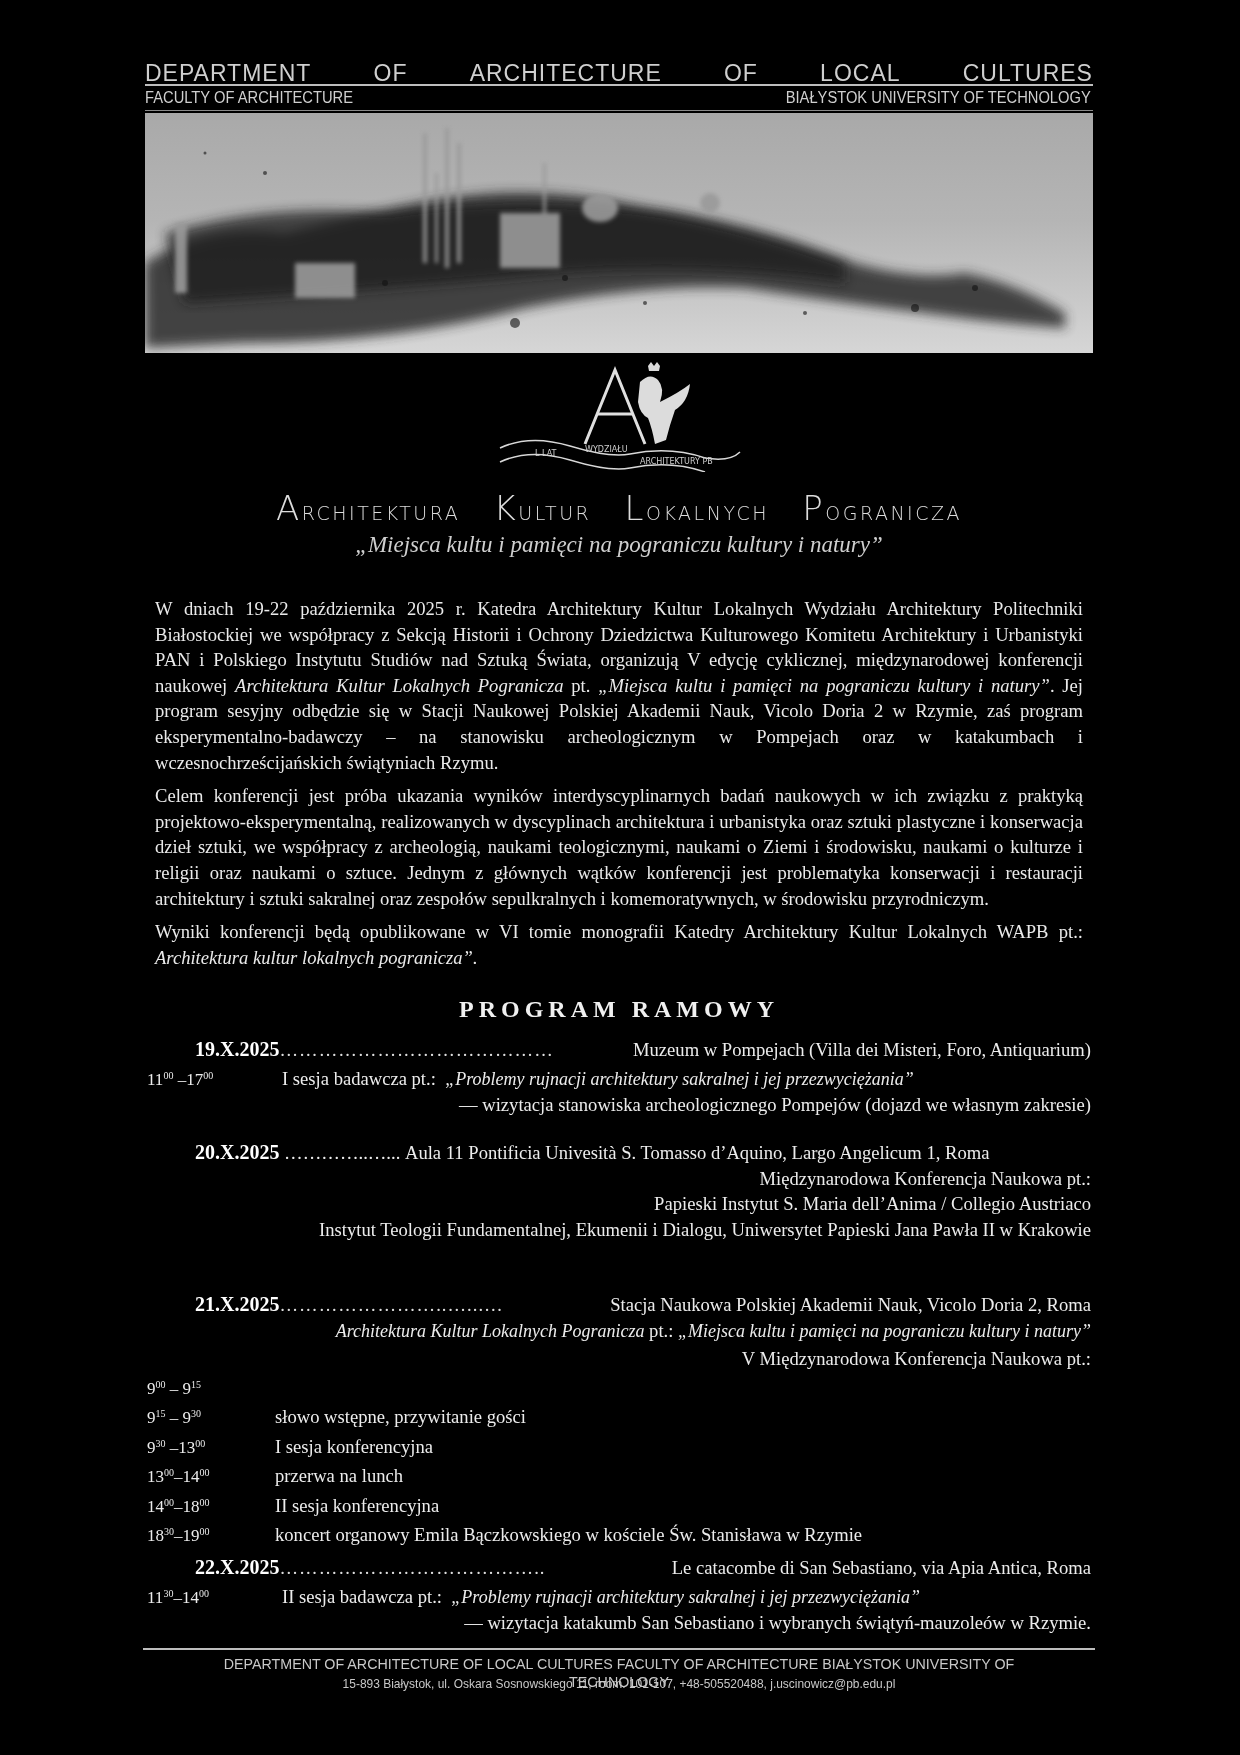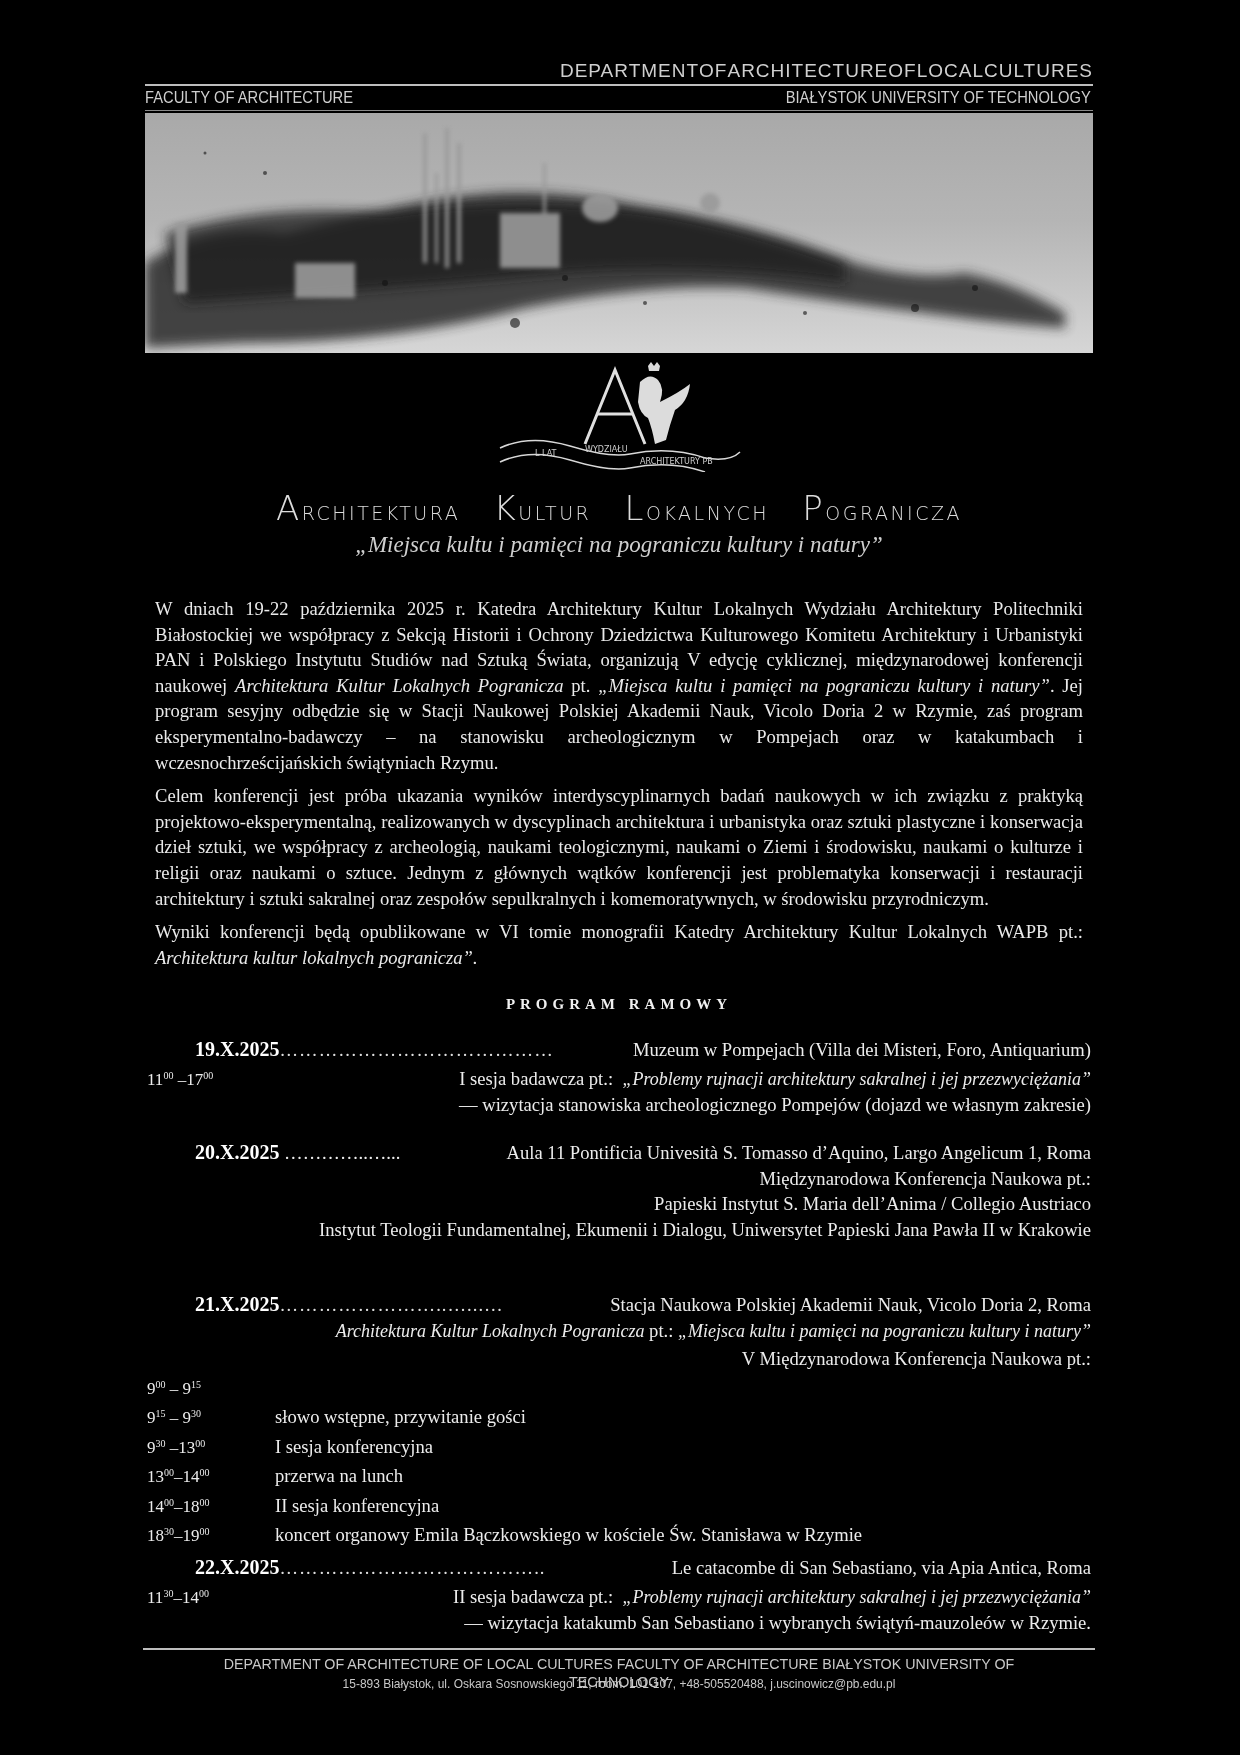--- a/index.html
+++ b/index.html
@@ -1,20 +1,20 @@
 <!DOCTYPE html>
 <html><head>
 <meta charset="utf-8">
 <style>
   html, body { margin: 0; padding: 0; background: #000; }
   body { width: 1240px; height: 1755px; position: relative; overflow: hidden; color: #e8e8e8; font-family: "Liberation Serif", "DejaVu Serif", serif; }
   .page { position: absolute; left: 145px; top: 0; width: 948px; }
 
   
-  .hdr-top { position: absolute; top: 60px; left: 0; width: 948px; display: flex; justify-content: flex-end; font-family: "Liberation Sans", sans-serif; font-size: 19px; color: #cfcfcf; letter-spacing: 1px; }
+  .hdr-top { position: absolute; top: 60px; left: 0; width: 948px; display: flex; justify-content: space-between; font-family: "Liberation Sans", sans-serif; font-size: 23px; color: #cfcfcf; letter-spacing: 1px; }
   .hdr-top span { display: inline-block; }
   .hdr-line1 { position: absolute; top: 84px; left: 0; width: 948px; height: 2px; background: #bdbdbd; }
   .hdr-sub { position: absolute; top: 89px; left: 0; width: 948px; display: flex; justify-content: space-between; font-family: "Liberation Sans", sans-serif; font-size: 16px; color: #cfcfcf; transform: scaleX(0.92); transform-origin: left; }
   .hdr-sub .r { position: absolute; right: -80px; }
   .hdr-line2 { position: absolute; top: 110px; left: 0; width: 948px; height: 1px; background: #8a8a8a; }
 
   
   .banner { position: absolute; top: 113px; left: 0; width: 948px; height: 240px; background: linear-gradient(180deg, #a9a9a9 0%, #b5b5b5 45%, #d6d6d6 100%); overflow: hidden; }
   .banner svg { width: 100%; height: 100%; display: block; }
 
@@ -23,30 +23,30 @@
 
   .title { position: absolute; top: 488px; left: 0; width: 948px; text-align: center; font-family: "DejaVu Sans", sans-serif; font-size: 27px; letter-spacing: 2.5px; color: #dcdcdc; font-variant: small-caps; font-weight: 300; }
   .title .cap { font-size: 34px; }
   .subtitle { position: absolute; top: 532px; left: 0; width: 948px; text-align: center; font-style: italic; font-size: 23px; color: #cfcfcf; }
 
   
   .intro { position: absolute; top: 588px; left: 2px; width: 944px; font-size: 18.6px; line-height: 25.6px; text-align: justify; color: #eaeaea; }
   .intro p { margin: 8px; }
   .intro i { font-style: italic; }
 
-  .prog-heading { position: absolute; top: 996px; left: 0; width: 948px; text-align: center; font-size: 15px; letter-spacing: 5px; font-weight: bold; color: #f0f0f0; }
+  .prog-heading { position: absolute; top: 996px; left: 0; width: 948px; text-align: center; font-size: 24px; letter-spacing: 5px; font-weight: bold; color: #f0f0f0; }
 
   .day { position: absolute; left: 2px; width: 944px; font-size: 18.6px; line-height: 25.5px; color: #ececec; }
   .row { display: flex; align-items: baseline; white-space: nowrap; }
   .date { font-weight: bold; font-size: 20px; color: #fff; margin-left: 48px; }
   .dots { flex: 1; overflow: hidden; color: #ddd; letter-spacing: 1px; }
   .right { text-align: right; }
   .time { width: 135px; font-size: 17px; }
   .time sup { font-size: 10px; vertical-align: 6px; }
-  .grow { flex: 1; text-align: right; font-family: Liberation Serif, serif; }
+  .grow { flex: 1; text-align: left; font-family: Liberation Serif, serif; }
   .desc { flex: 1; }
   i.it { font-style: italic; font-size: 18px; }
 
   .ftr-line { position: absolute; top: 1648px; left: -2px; width: 952px; height: 2px; background: #bdbdbd; }
   .ftr1 { position: absolute; top: 1655px; left: -10px; width: 968px; text-align: center; font-family: "Liberation Sans", sans-serif; font-size: 15.5px; color: #c8c8c8; transform: scaleX(0.92); }
   .ftr2 { position: absolute; top: 1676px; left: 0; width: 948px; text-align: center; font-family: "Liberation Sans", sans-serif; font-size: 13px; color: #c8c8c8; transform: scaleX(0.92); }
 </style>
 </head>
 <body>
 

